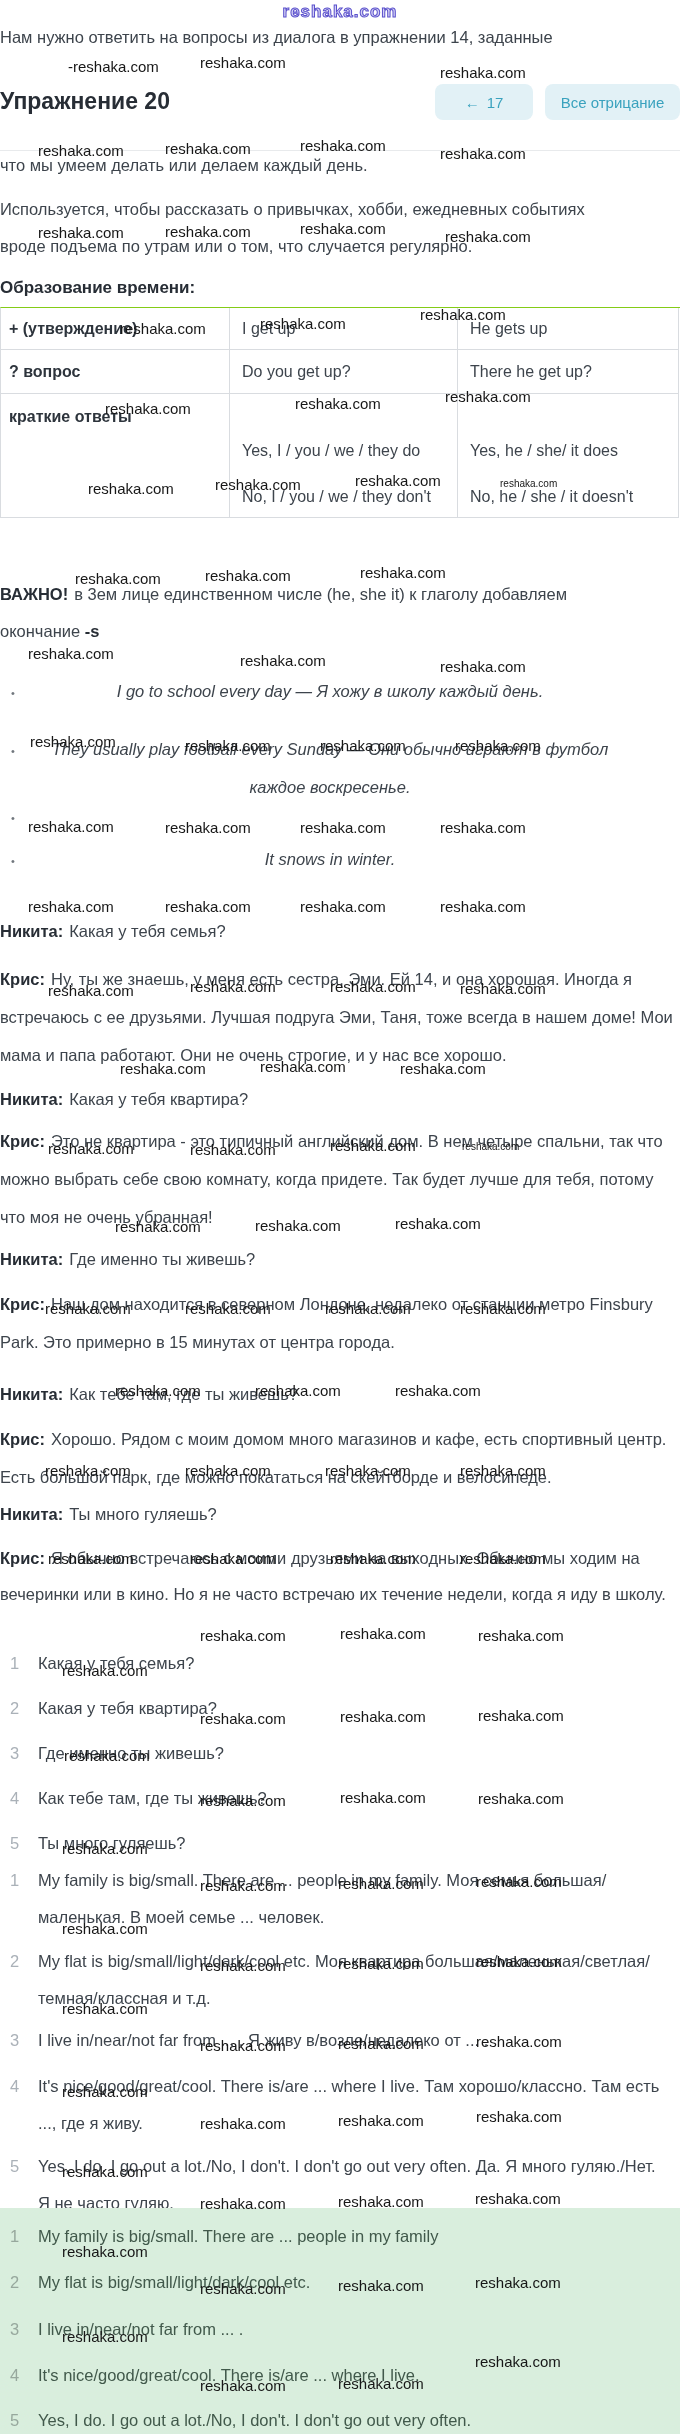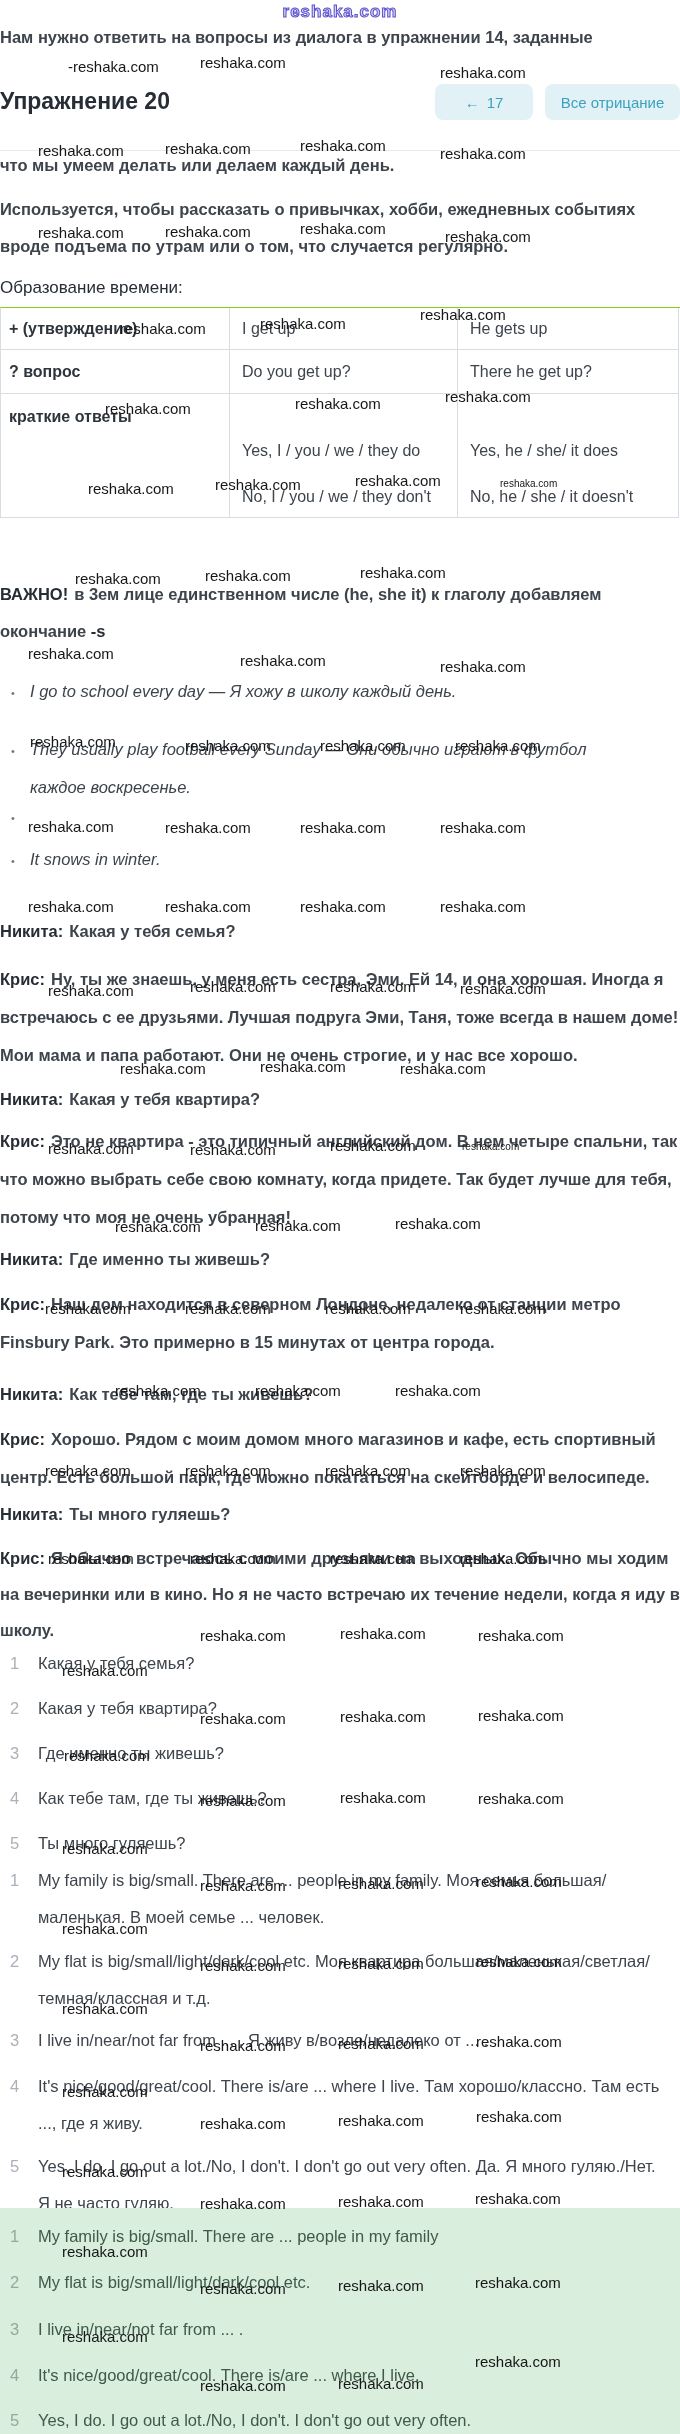--- a/index.html
+++ b/index.html
@@ -1,25 +1,25 @@
 <!DOCTYPE html>
 <html><head>
 <meta charset="utf-8">
 <style>
   html,body{margin:0;padding:0;}
   body{
     width:680px;height:2434px;position:relative;background:#ffffff;
     font-family:"Liberation Sans",sans-serif;overflow:hidden;
   }
-  .abs{position:absolute;left:0;font-weight:bold;}
+  .abs{position:absolute;left:0;}
   .txt{font-size:16.5px;color:#3d444c;margin:0;}
   .txt b{color:#272d35;}
   .para{line-height:38px;width:680px;}
   .dlg b{margin-right:6px;color:#272d35;}
-  .heading-bold{font-weight:normal;color:#272d35;font-size:17px;}
+  .heading-bold{font-weight:bold;color:#272d35;font-size:17px;}
   .page-title{position:absolute;left:0;margin:0;font-size:23px;font-weight:bold;color:#272d35;}
   .nav-btn{
     position:absolute;height:36px;background:#e2f1f6;color:#3aa2be;border:none;
     border-radius:8px;font-size:15px;font-family:"Liberation Sans",sans-serif;cursor:pointer;
     display:flex;align-items:center;justify-content:center;gap:7px;
   }
   .divider{position:absolute;left:0;width:680px;height:1px;background:#e8eaec;}
   
   .wm{position:absolute;font-size:15px;color:#171717;white-space:nowrap;z-index:9;pointer-events:none;}
   .wm-small{font-size:10px;}
@@ -32,21 +32,21 @@
   .gtable{position:absolute;left:0;width:679px;border-top:1px solid #84cc16;border-left:1px solid #d9dce0;z-index:1;}
   .gtr{display:grid;grid-template-columns:229px 228px 221px;}
   .gtd{
     border-right:1px solid #d9dce0;border-bottom:1px solid #d9dce0;
     padding:0 12px;display:flex;align-items:center;font-size:16px;color:#3d444c;background:#fff;
   }
   .gtd.lbl{font-weight:bold;color:#2d343c;padding-left:8px;}
   .gtd.tall{flex-direction:column;align-items:flex-start;justify-content:flex-end;padding-top:10px;line-height:40px;}
   .gtd.tall .ln2{margin-top:6px;}
   
-  .bullet{position:absolute;left:30px;width:600px;font-style:italic;font-size:16.5px;color:#3d444c;line-height:38px;}
+  .bullet{position:absolute;left:30px;width:600px;font-style:italic;font-size:16.5px;color:#3d444c;line-height:38px;text-align:center;}
   .dot{position:absolute;left:-19px;top:2px;font-style:normal;color:#70767d;font-size:11px;}
   .dot::before{content:"•";}
   
   .nitem{position:absolute;left:10px;width:662px;display:flex;font-size:16.5px;color:#3d444c;line-height:37px;}
   .nitem .num{width:28px;flex-shrink:0;color:#aab1b8;}
   
   .green{position:absolute;top:2208px;left:0;width:680px;height:226px;background:#d9eedd;z-index:0;}
   .gitem{position:absolute;left:10px;width:662px;display:flex;font-size:16.5px;color:#41594b;line-height:24px;}
   .gitem .num{width:28px;flex-shrink:0;color:#97a89d;}
 </style>

